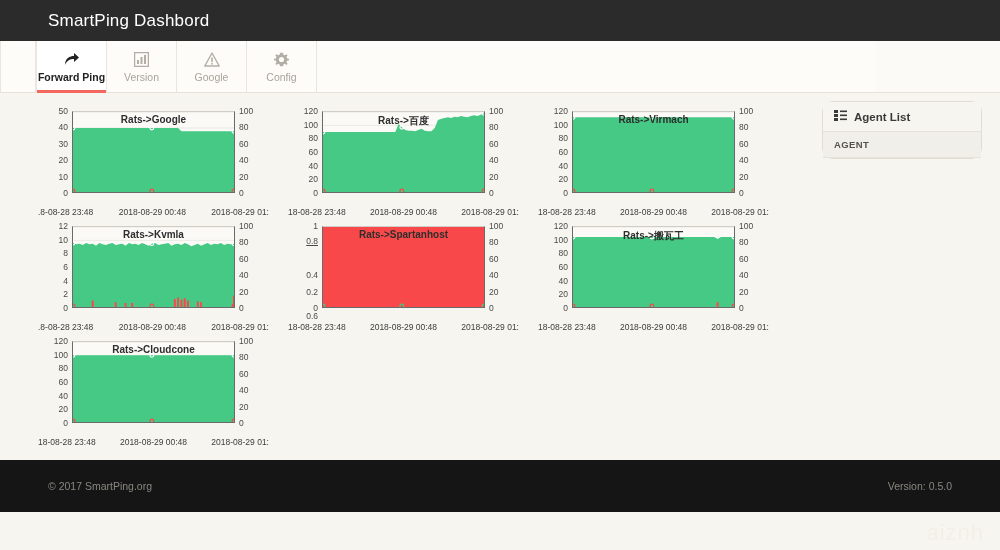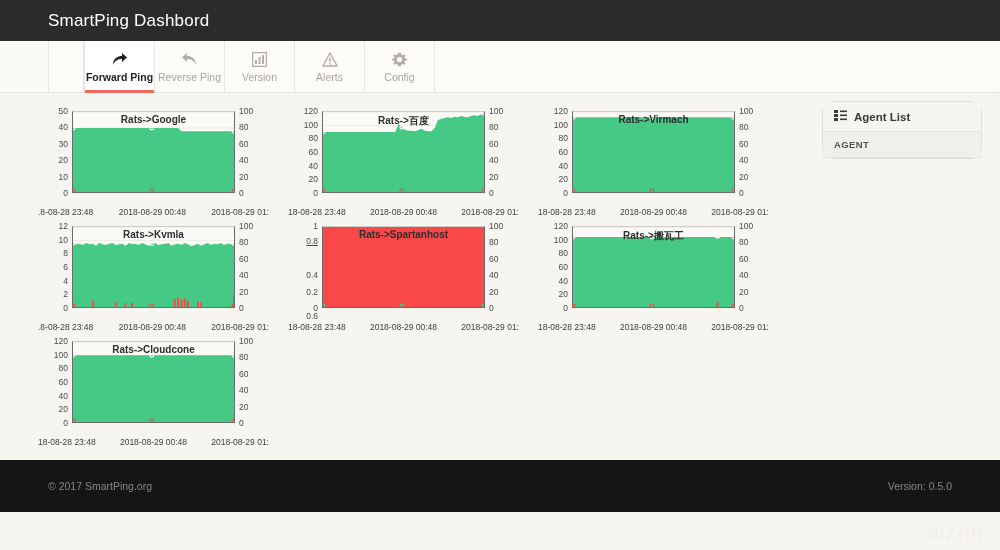--- a/index.html
+++ b/index.html
@@ -25,21 +25,20 @@
     font-weight: normal;
     letter-spacing: .2px;
   }
 
   
   .navbar {
     height: 52px;
     background: #fbfaf6;
     border-bottom: 1px solid #e6e3da;
     display: flex;
-    padding-left: 48px;
   }
   .tab {
     width: 70px;
     border-left: 1px solid #e9e6de;
     display: flex;
     flex-direction: column;
     align-items: center;
     justify-content: center;
     gap: 2px;
     color: #a9a49b;
@@ -205,49 +204,41 @@
 
 <div class="navbar" id="navbar">
   <div class="tab-spacer"></div>
 <div class="tab active">
       <span class="ic">
         <svg width="17" height="15" viewBox="0 0 17 15">
           <path d="M2 13 C2 6 7 4 11 4 L11 1 L16 5.5 L11 10 L11 7 C7.5 7 4 8 2 13 Z" fill="#222222"></path>
         </svg>
       </span>
       <span>Forward Ping</span>
-    </div>
-    <div class="tab">
-      <span class="ic">
-        <svg width="17" height="15" viewBox="0 0 17 15">
-          <path d="M15 13 C15 6 10 4 6 4 L6 1 L1 5.5 L6 10 L6 7 C9.5 7 13 8 15 13 Z" fill="#b3aea5"></path>
-        </svg>
-      </span>
-      <span>Reverse Ping</span>
     </div>
     <div class="tab">
       <span class="ic">
         <svg width="15" height="15" viewBox="0 0 15 15">
           <rect x="0.6" y="0.6" width="13.8" height="13.8" fill="none" stroke="#b3aea5" stroke-width="1.3"></rect>
           <rect x="3" y="8" width="2" height="4" fill="#b3aea5"></rect>
           <rect x="6.5" y="5" width="2" height="7" fill="#b3aea5"></rect>
           <rect x="10" y="3" width="2" height="9" fill="#b3aea5"></rect>
         </svg>
       </span>
       <span>Version</span>
     </div>
     <div class="tab">
       <span class="ic">
         <svg width="16" height="15" viewBox="0 0 16 15">
           <path d="M8 1 L15.2 14 L0.8 14 Z" fill="none" stroke="#b3aea5" stroke-width="1.4" stroke-linejoin="round"></path>
           <rect x="7.2" y="5.5" width="1.6" height="4.6" fill="#b3aea5"></rect>
           <rect x="7.2" y="11" width="1.6" height="1.6" fill="#b3aea5"></rect>
         </svg>
       </span>
-      <span>Alerts</span>
+      <span>Google</span>
     </div>
     <div class="tab">
       <span class="ic">
         <svg width="15" height="15" viewBox="0 0 15 15">
           <path d="M7.5 0.8 L9 0.8 L9.4 2.7 L10.9 3.3 L12.5 2.2 L13.6 3.3 L12.5 4.9 L13.1 6.4 L15 6.8 L15 8.3 L13.1 8.7 L12.5 10.2 L13.6 11.8 L12.5 12.9 L10.9 11.8 L9.4 12.4 L9 14.3 L7.5 14.3 L6 14.3 L5.6 12.4 L4.1 11.8 L2.5 12.9 L1.4 11.8 L2.5 10.2 L1.9 8.7 L0 8.3 L0 6.8 L1.9 6.4 L2.5 4.9 L1.4 3.3 L2.5 2.2 L4.1 3.3 L5.6 2.7 L6 0.8 Z" fill="#b3aea5"></path>
           <circle cx="7.5" cy="7.5" r="2.6" fill="#fdfcf9"></circle>
         </svg>
       </span>
       <span>Config</span>
     </div>

